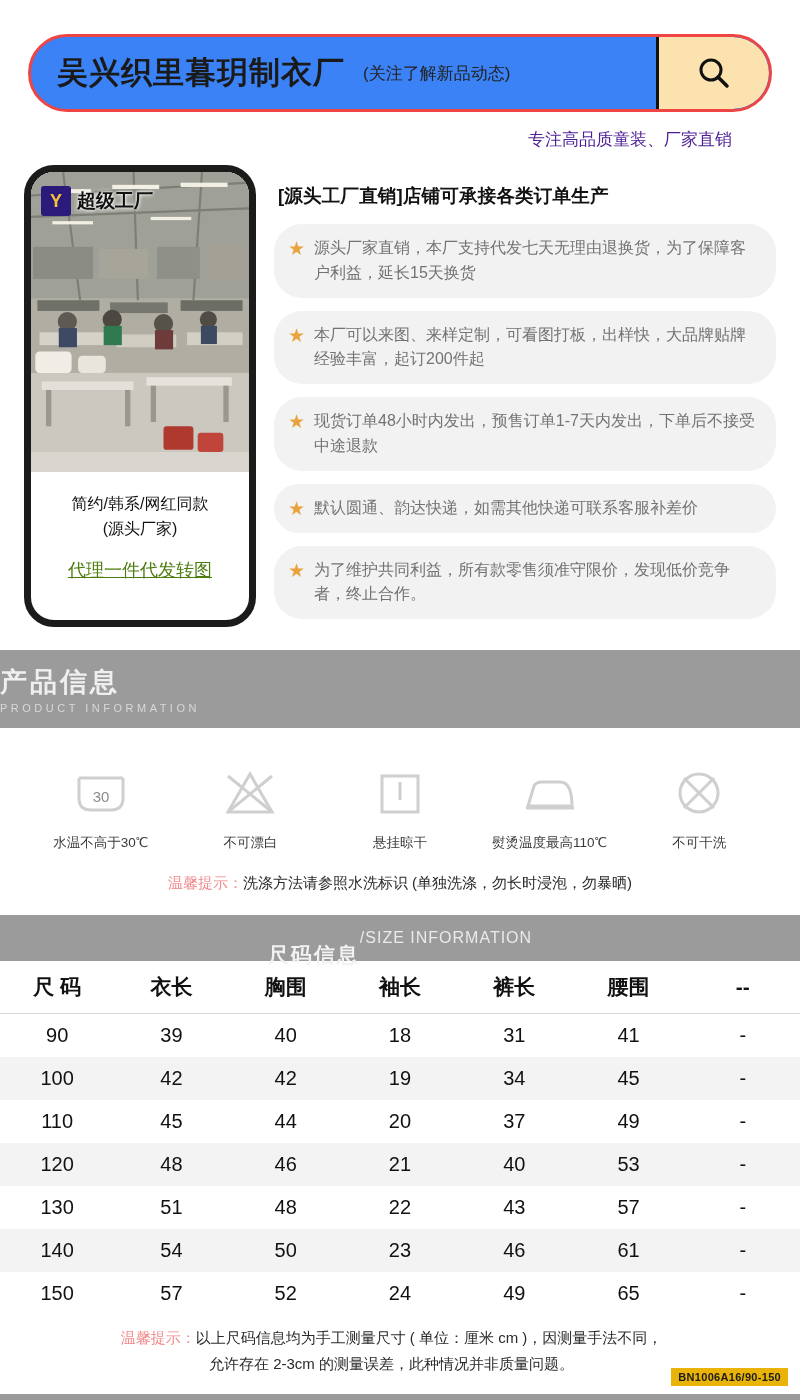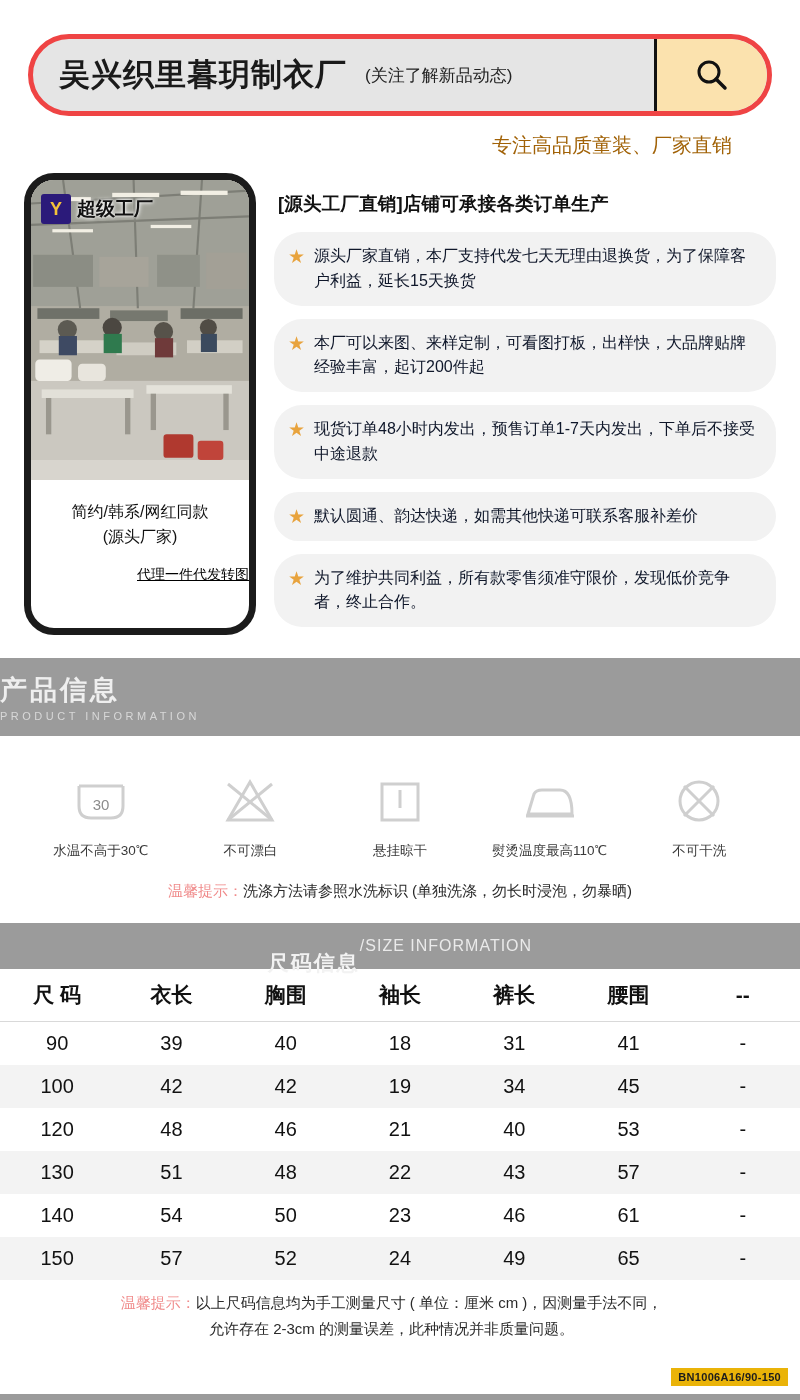--- a/index.html
+++ b/index.html
@@ -19,27 +19,27 @@
     width: 800px;
     height: 1400px;
   }
 
   
   .header-wrap {
     padding: 34px 28px 0 28px;
   }
   .header-pill {
     position: relative;
-    border: 5px solid #ef4444;
+    border: 3px solid #ef4444;
     border-radius: 46px;
     height: 72px;
     display: flex;
     align-items: center;
     overflow: hidden;
-    background: #e5e5e5;
+    background: #3b82f6;
   }
   .shop-name {
     font-size: 31px;
     font-weight: bold;
     letter-spacing: 1px;
     margin-left: 26px;
     white-space: nowrap;
   }
   .shop-sub {
     font-size: 17px;
@@ -56,22 +56,22 @@
     background: #fbe2ae;
     border-top-right-radius: 43px;
     border-bottom-right-radius: 43px;
     border-left: 3px solid #111;
     display: flex;
     align-items: center;
     justify-content: center;
   }
   .tagline {
     text-align: right;
-    font-size: 20px;
-    color: #a16207;
+    font-size: 17px;
+    color: #4c1d95;
     padding: 16px 40px 0 0;
   }
 
   
   .top-section {
     display: flex;
     padding: 14px 24px 0 24px;
     gap: 18px;
   }
 
@@ -126,24 +126,24 @@
     text-shadow: 0 0 3px #fff, 0 0 5px #fff;
   }
   .phone-caption {
     text-align: center;
     padding-top: 20px;
     font-size: 16px;
     line-height: 1.55;
     color: #111;
   }
   .phone-link {
-    text-align: right;
+    text-align: center;
     margin-top: 16px;
-    font-size: 14px;
-    color: #000000;
+    font-size: 18px;
+    color: #4d7c0f;
     text-decoration: underline;
   }
 
   
   .bullets {
     flex: 1;
     padding-top: 8px;
   }
   .bullets-title {
     font-size: 18.5px;
@@ -164,21 +164,21 @@
     flex: 0 0 auto;
     color: #e8a33d;
     font-size: 19px;
     line-height: 1.2;
     margin-right: 9px;
     margin-top: 2px;
   }
   .bullet-text {
     font-size: 16px;
     line-height: 1.55;
-    color: #0f172a;
+    color: #737373;
   }
 
   
   .band {
     margin-top: 18px;
     background: #9b9b9b;
     height: 78px;
     display: flex;
     flex-direction: column;
     justify-content: center;
@@ -528,20 +528,29 @@
       <tr>
         <td>100</td>
         <td>42</td>
         <td>42</td>
         <td>19</td>
         <td>34</td>
         <td>45</td>
         <td>-</td>
       </tr>
       <tr>
+        <td>110</td>
+        <td>45</td>
+        <td>44</td>
+        <td>20</td>
+        <td>37</td>
+        <td>49</td>
+        <td>-</td>
+      </tr>
+      <tr>
         <td>120</td>
         <td>48</td>
         <td>46</td>
         <td>21</td>
         <td>40</td>
         <td>53</td>
         <td>-</td>
       </tr>
       <tr>
         <td>130</td>

